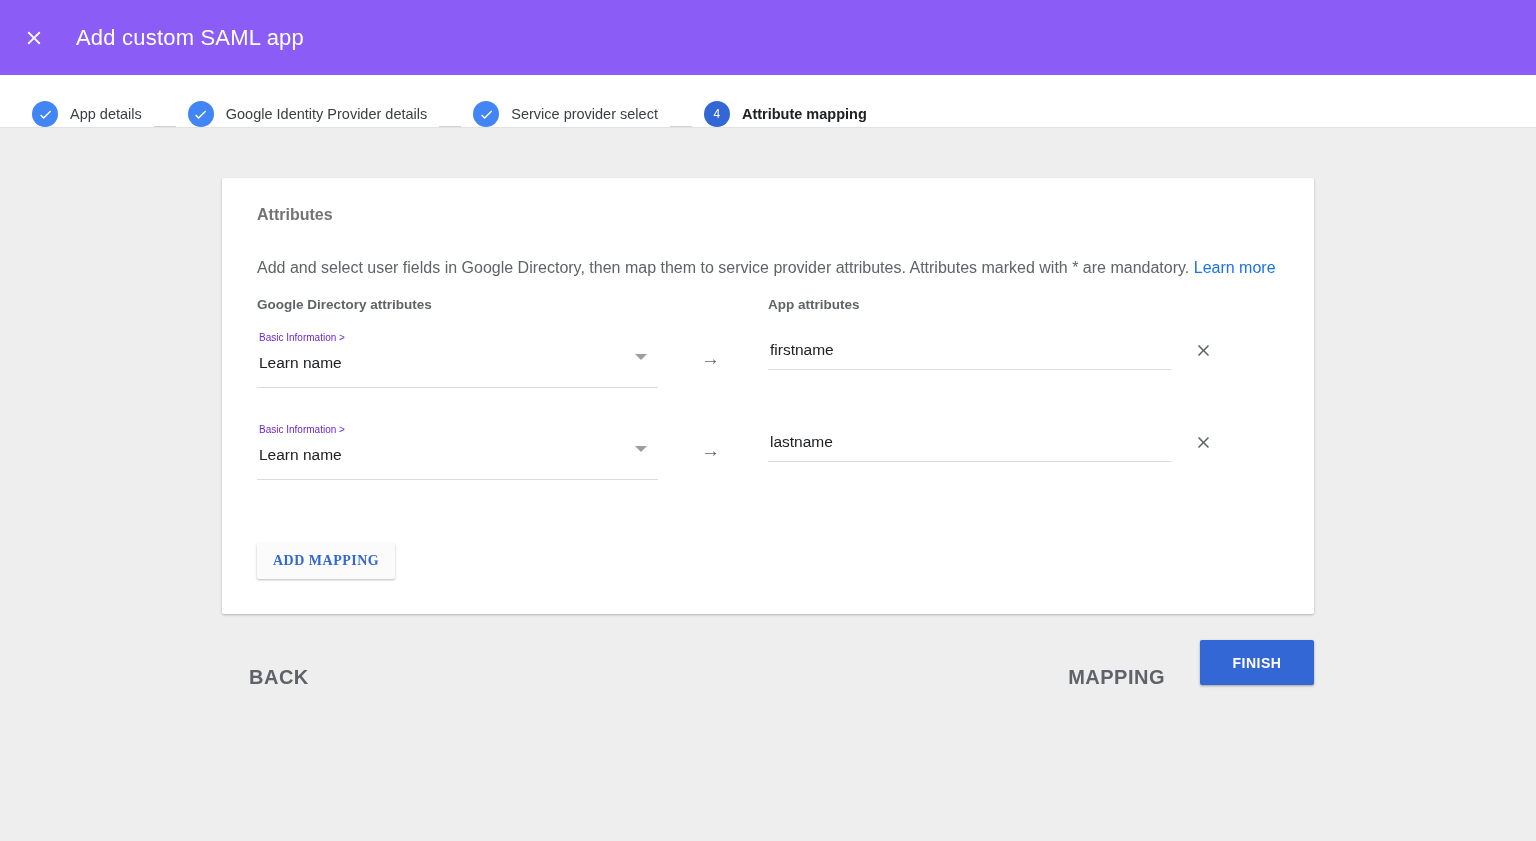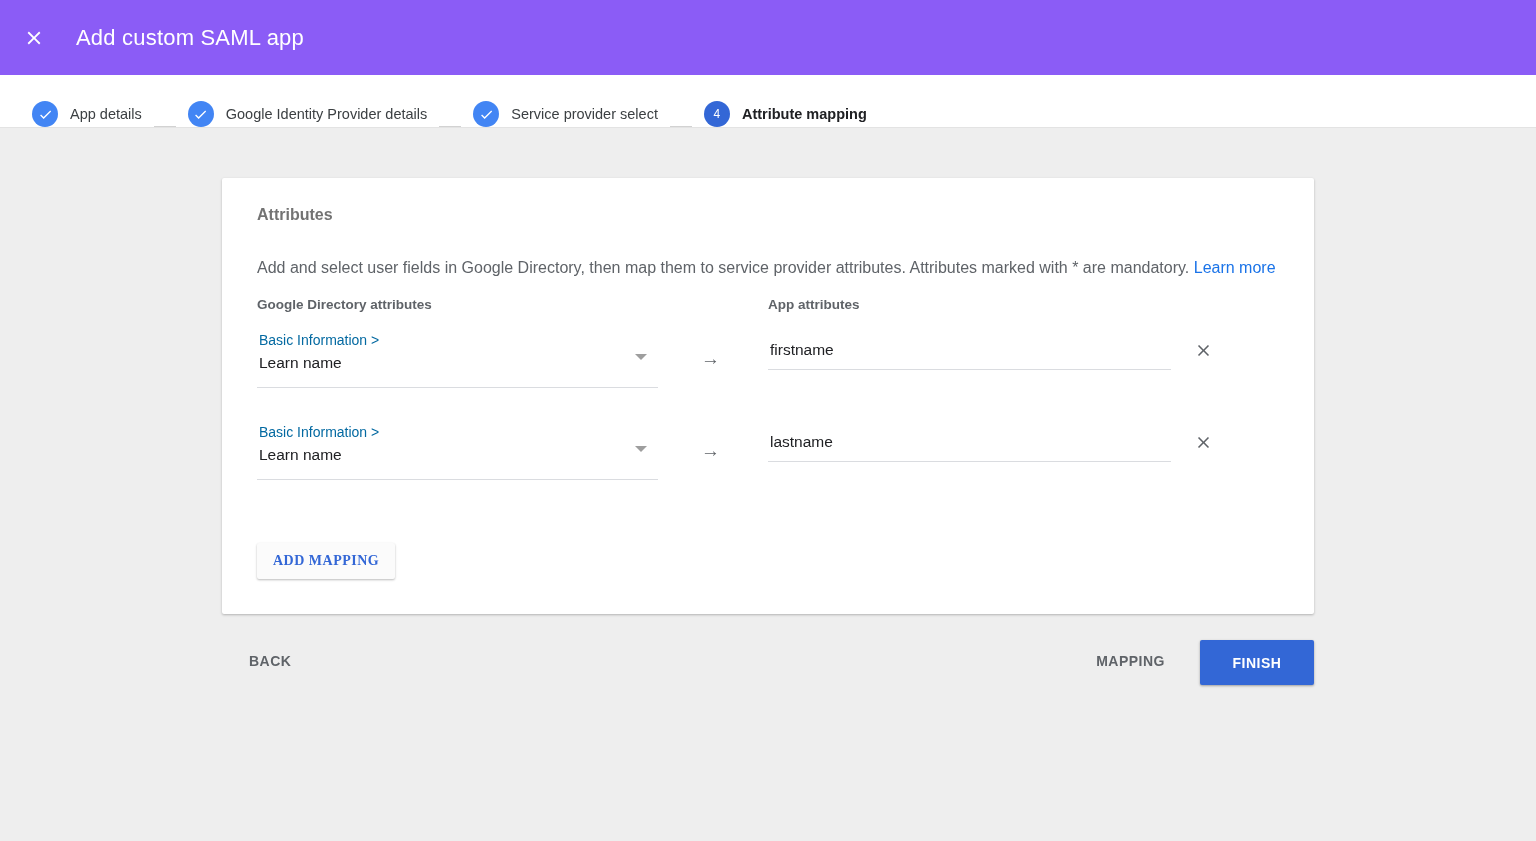--- a/index.html
+++ b/index.html
@@ -108,21 +108,21 @@
   .row-1 { top: 244px; }
 
   .select-wrap {
     position: absolute; left: 0; top: 0;
     width: 401px; height: 58px;
     border-bottom: 1px solid #dadce0;
     cursor: pointer;
   }
   .select-sublabel {
     position: absolute; left: 2px; top: 2px;
-    font-size: 14px; color: #0369a1;
+    font-size: 10px; color: #6d28d9;
   }
   .select-value {
     position: absolute; left: 2px; top: 24px;
     font-size: 15.5px; color: #202124;
   }
   .caret {
     position: absolute; right: 11px; top: 24px;
     width: 0; height: 0;
     border-left: 6px solid transparent;
     border-right: 6px solid transparent;
@@ -166,26 +166,26 @@
     font-family: Liberation Serif, serif;
     cursor: pointer;
   }
 
   
   .footer {
     position: absolute; left: 222px; top: 640px;
     width: 1092px; height: 44px;
   }
   .btn-text {
-    position: absolute; top: 0;
+    position: absolute; top: 16px;
     height: 42px; padding: 0 14px;
     display: flex; align-items: center;
     background: transparent; border: none;
     font-family: "Liberation Sans", sans-serif;
-    font-size: 14px; font-weight: 700; letter-spacing: .5px;
+    font-size: 20px; font-weight: 700; letter-spacing: .5px;
     color: #5f6368; cursor: pointer;
   }
   .btn-back   { left: 13px; }
   .btn-cancel { right: 135px; }
   .btn-finish {
     position: absolute; right: 0; top: 0;
     width: 114px; height: 45px;
     display: flex; align-items: center; justify-content: center;
     background: #3367d6; color: #ffffff;
     border: none; border-radius: 2px;

